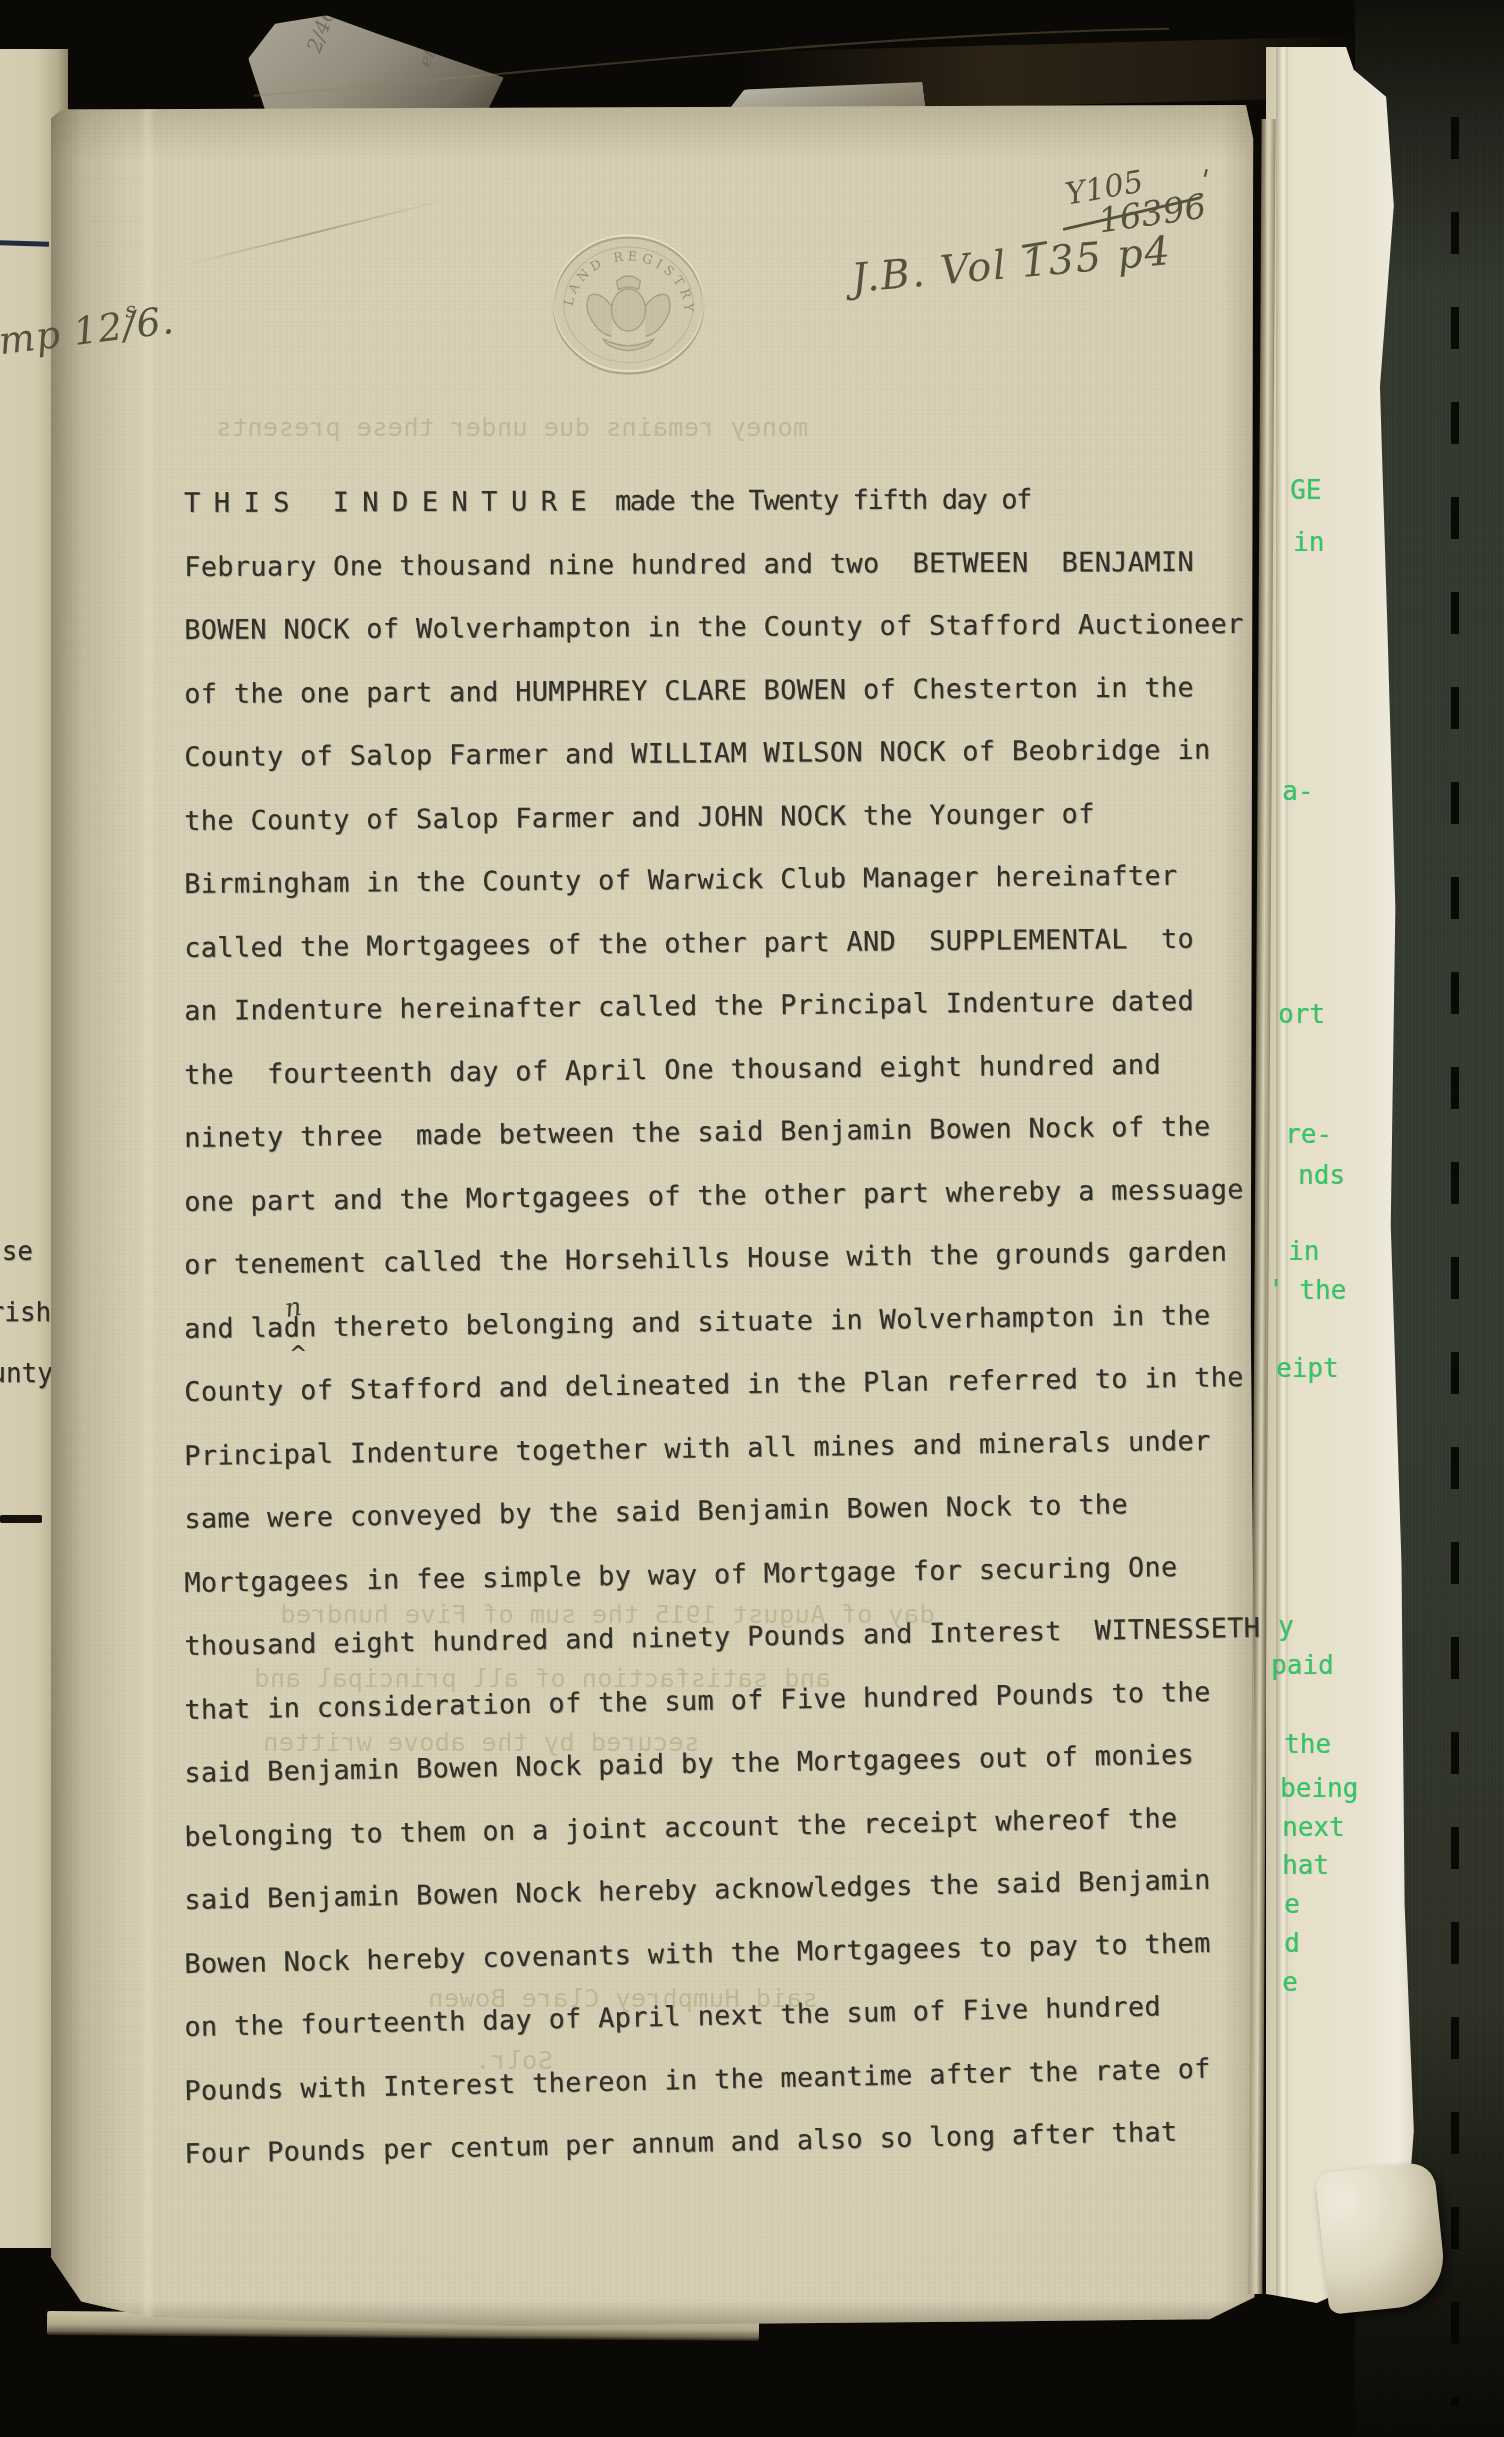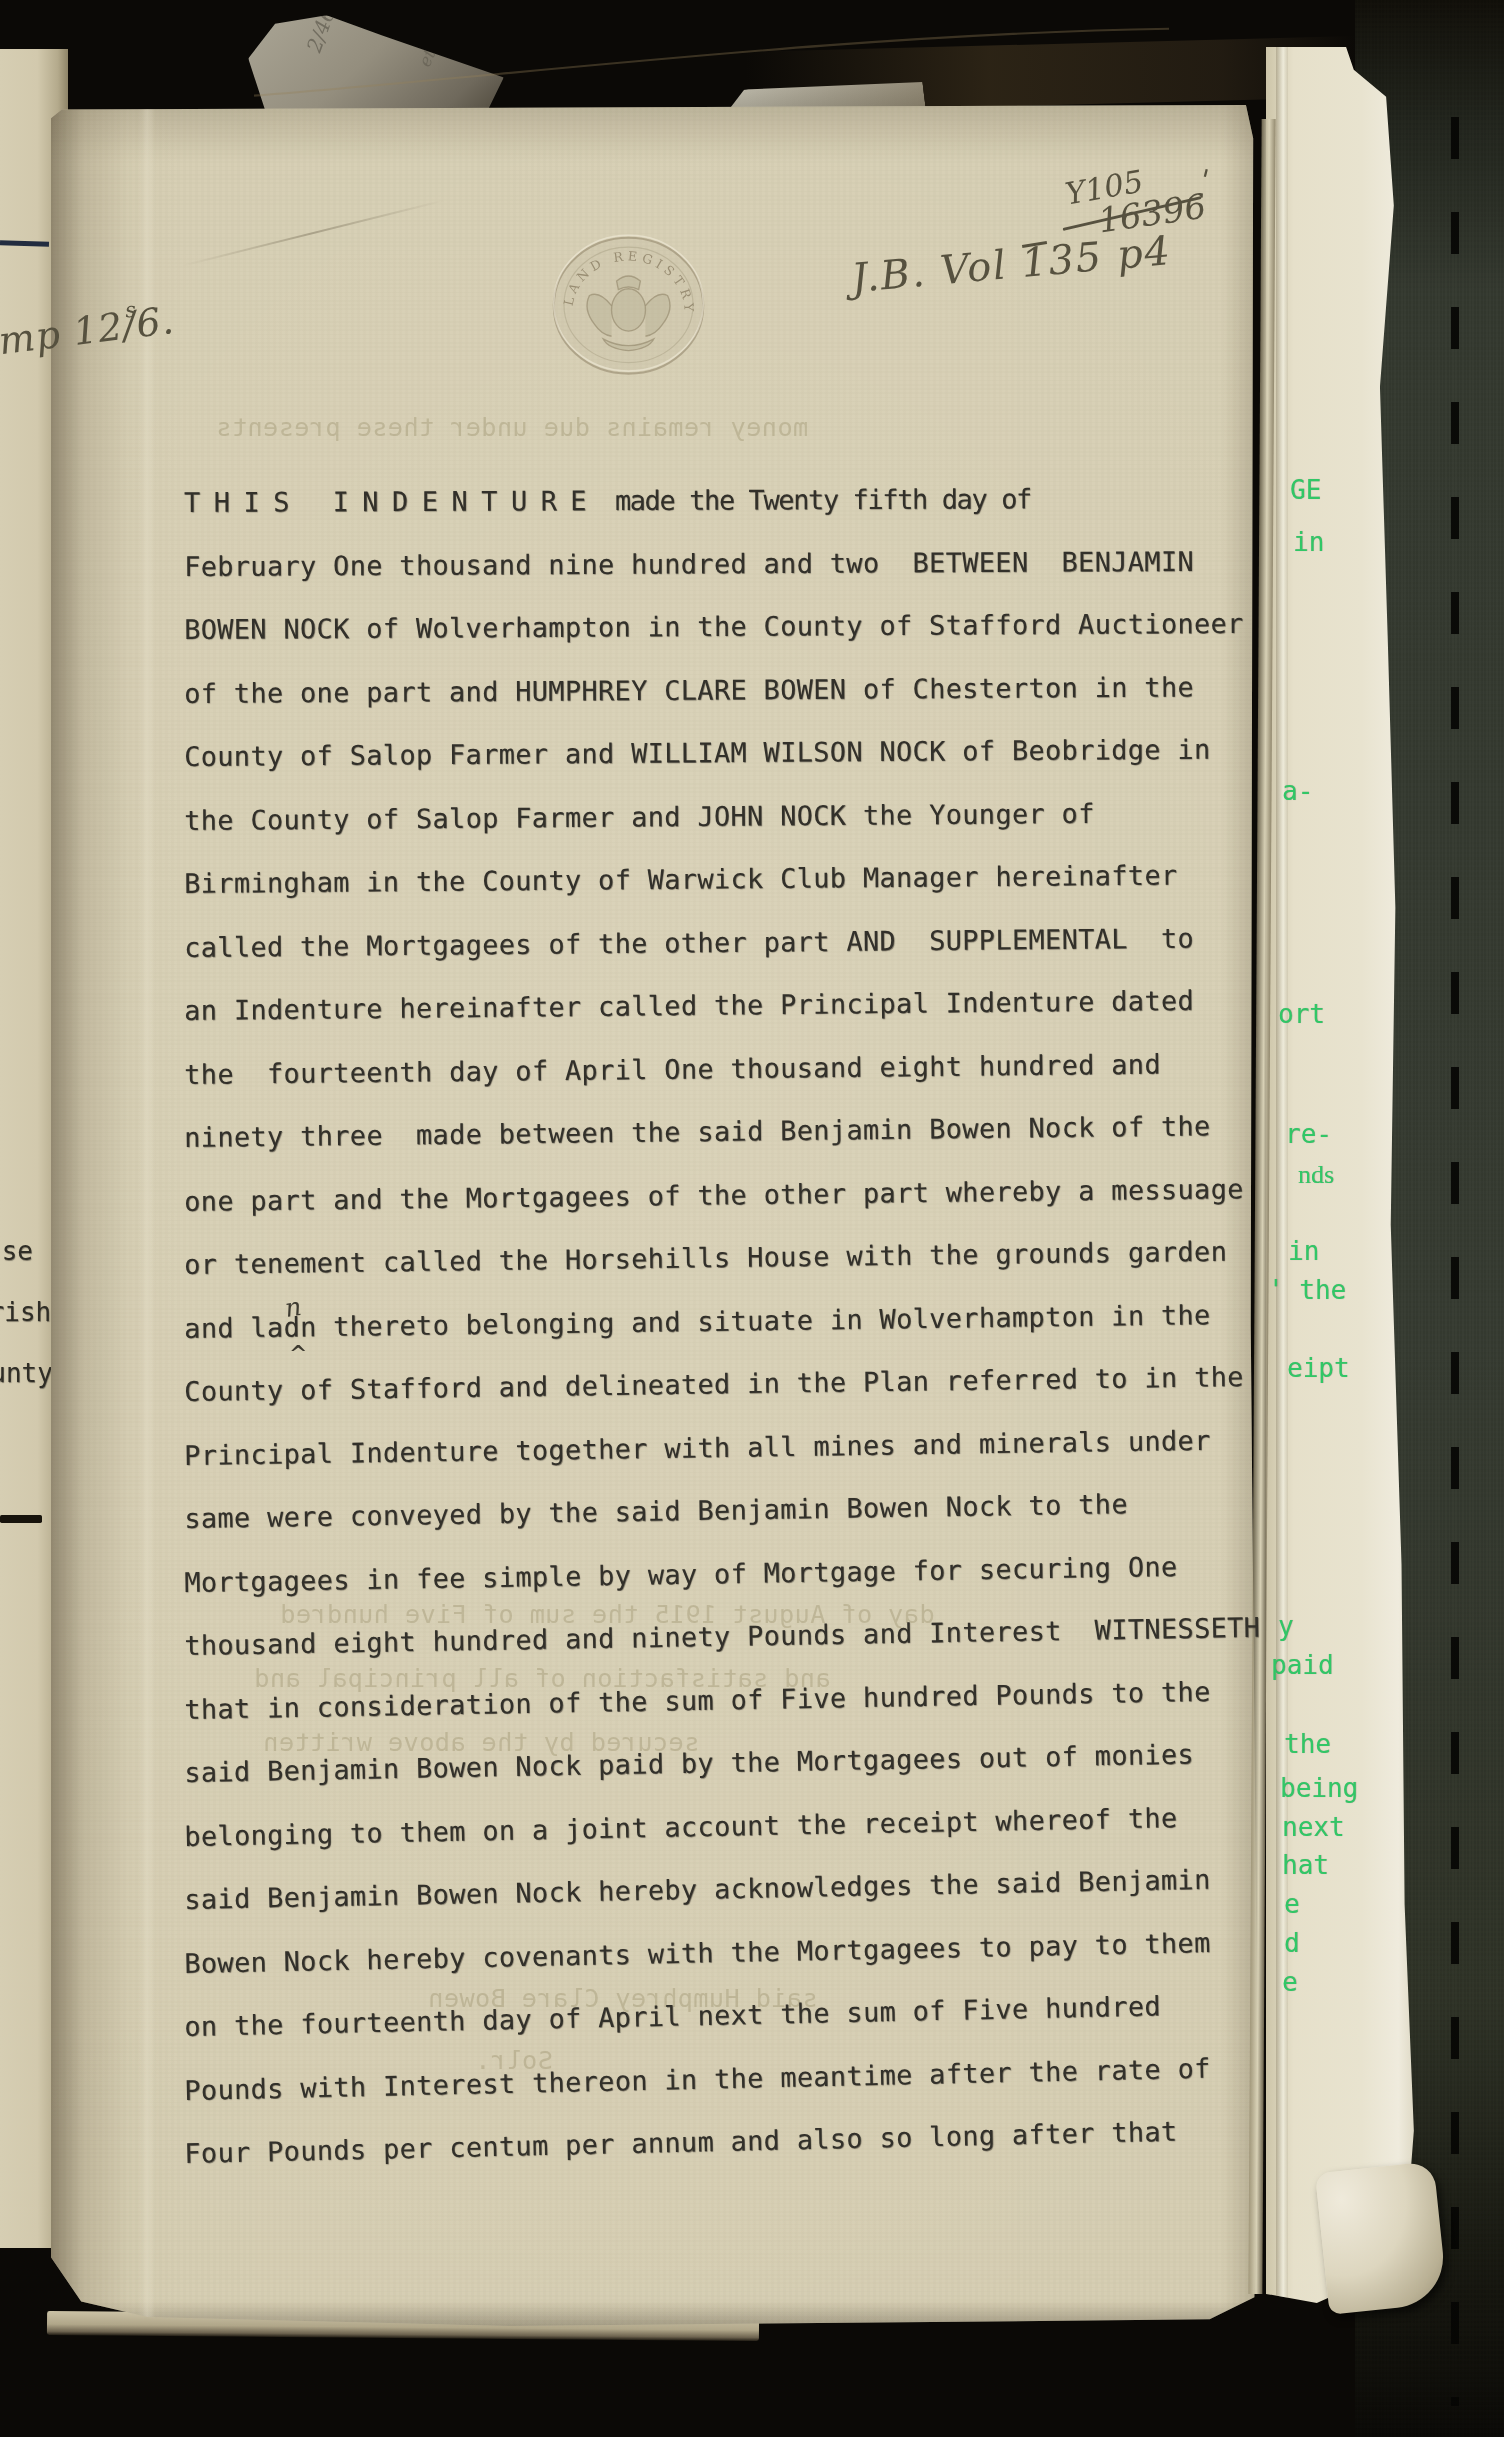--- a/index.html
+++ b/index.html
@@ -135,24 +135,24 @@
 
   <div class="right-strip">
     <div class="crease"></div>
   </div>
   <div id="rightFrags">
       <div class="right-frag" style="left: 1290px; top: 475px;">GE</div>
       <div class="right-frag" style="left: 1293px; top: 527px;">in</div>
       <div class="right-frag" style="left: 1282px; top: 776px;">a-</div>
       <div class="right-frag" style="left: 1278px; top: 999px;">ort</div>
       <div class="right-frag" style="left: 1285px; top: 1119px;">re-</div>
-      <div class="right-frag" style="left: 1298px; top: 1160px; font-family: Liberation Serif, serif;">nds</div>
+      <div class="right-frag" style="left: 1298px; top: 1160px;">nds</div>
       <div class="right-frag" style="left: 1288px; top: 1236px;">in</div>
       <div class="right-frag" style="left: 1268px; top: 1275px;">' the</div>
-      <div class="right-frag" style="left: 1276px; top: 1353px; padding-left: 11px;">eipt</div>
+      <div class="right-frag" style="left: 1276px; top: 1353px;">eipt</div>
       <div class="right-frag" style="left: 1278px; top: 1611px;">y</div>
       <div class="right-frag" style="left: 1271px; top: 1650px;">paid</div>
       <div class="right-frag" style="left: 1284px; top: 1729px;">the</div>
       <div class="right-frag" style="left: 1280px; top: 1773px;">being</div>
       <div class="right-frag" style="left: 1282px; top: 1812px;">next</div>
       <div class="right-frag" style="left: 1282px; top: 1850px;">hat</div>
       <div class="right-frag" style="left: 1284px; top: 1889px;">e</div>
       <div class="right-frag" style="left: 1284px; top: 1928px;">d</div>
       <div class="right-frag" style="left: 1282px; top: 1967px;">e</div>
     </div>

